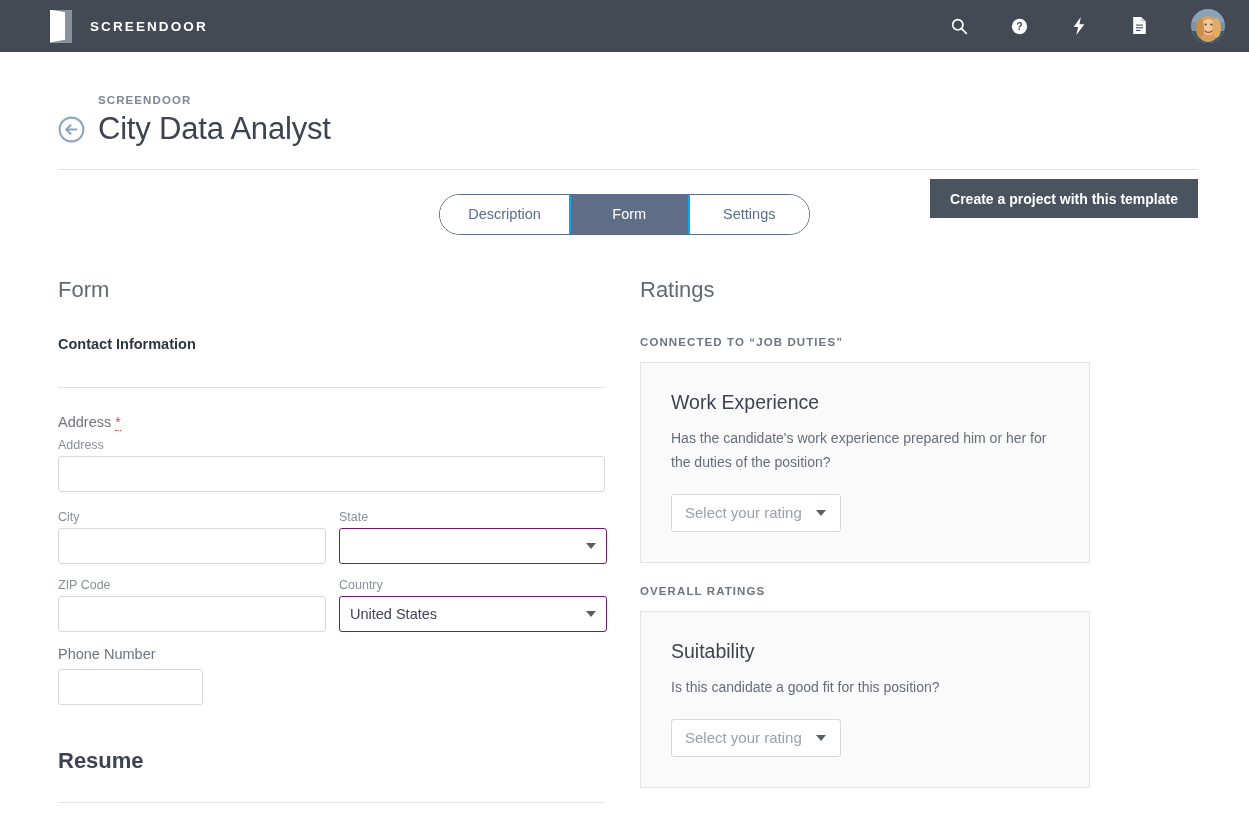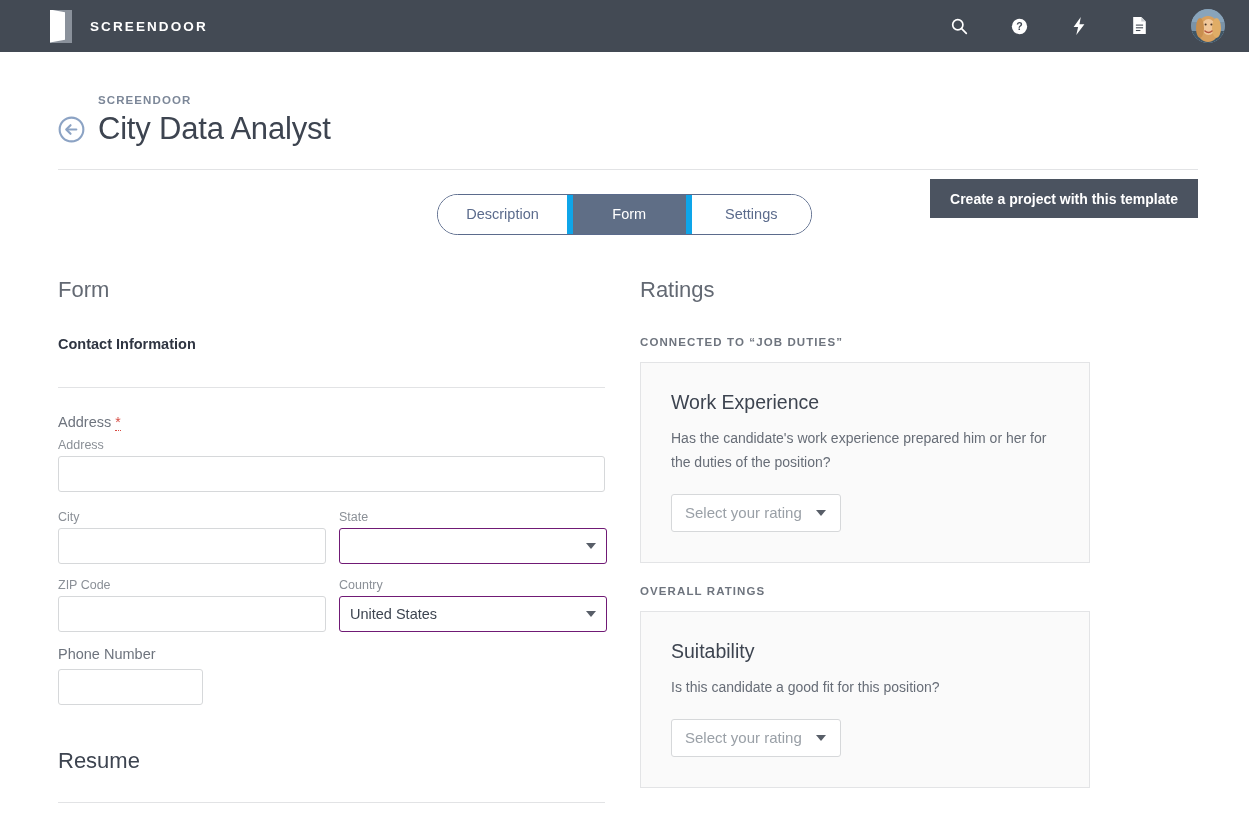--- a/index.html
+++ b/index.html
@@ -146,21 +146,21 @@
   }
   .tab {
     display: flex;
     align-items: center;
     justify-content: center;
     font-size: 14.5px;
     color: #5b6b8c;
     background: #ffffff;
     padding: 0 28px;
     cursor: pointer;
-    border-right: 6px solid #0ea5e9;
+    border-right: 2px solid #0ea5e9;
     min-width: 119px;
   }
   .tab:last-child { border-right: none; }
   .tab.active {
     background: #5f6e86;
     color: #ffffff;
   }
 
   
   .content {
@@ -252,21 +252,21 @@
     border-left: 5.5px solid transparent;
     border-right: 5.5px solid transparent;
     border-top: 6.5px solid #585e68;
     pointer-events: none;
   }
 
   .phone-field { width: 145px; }
   .resume-head {
     font-size: 22px;
     color: #3d4450;
-    font-weight: normal;
+    font-weight: bold;
     margin-top: 43px;
     margin-bottom: 28px;
   }
 
   
   .group-label {
     font-size: 11.5px;
     font-weight: bold;
     letter-spacing: 1.1px;
     color: #6e747e;

